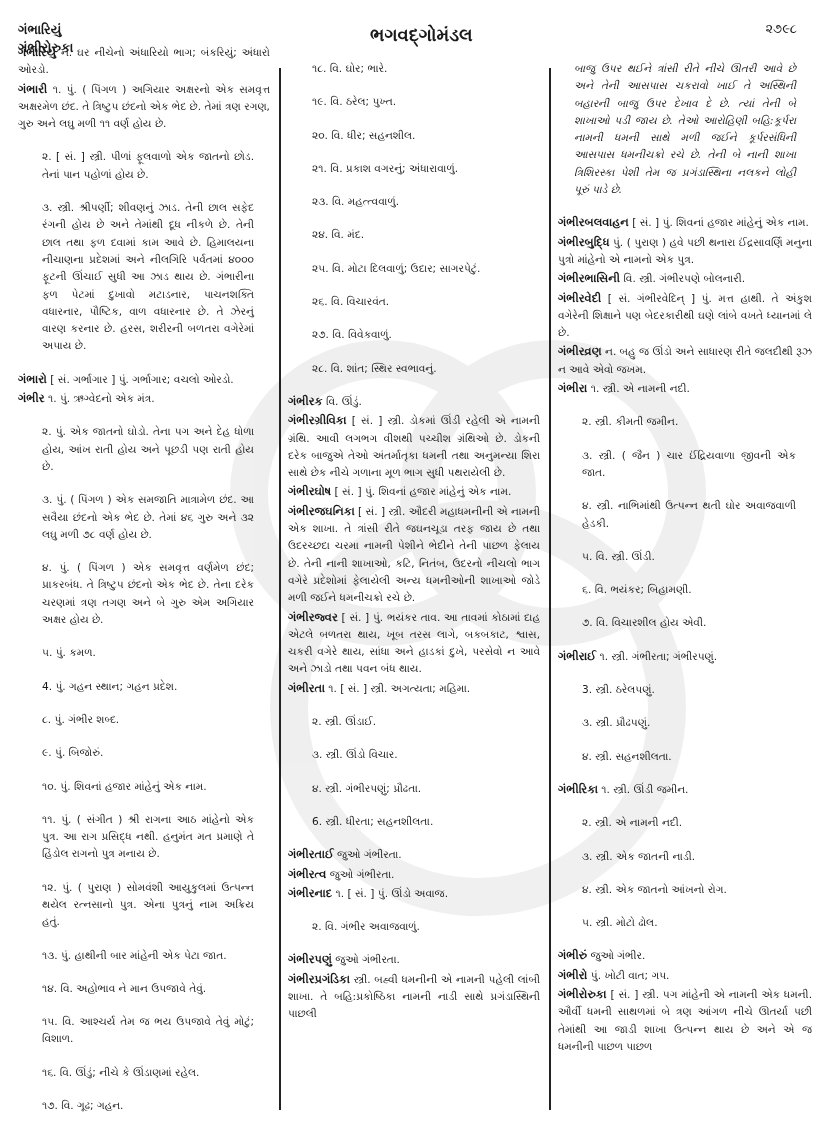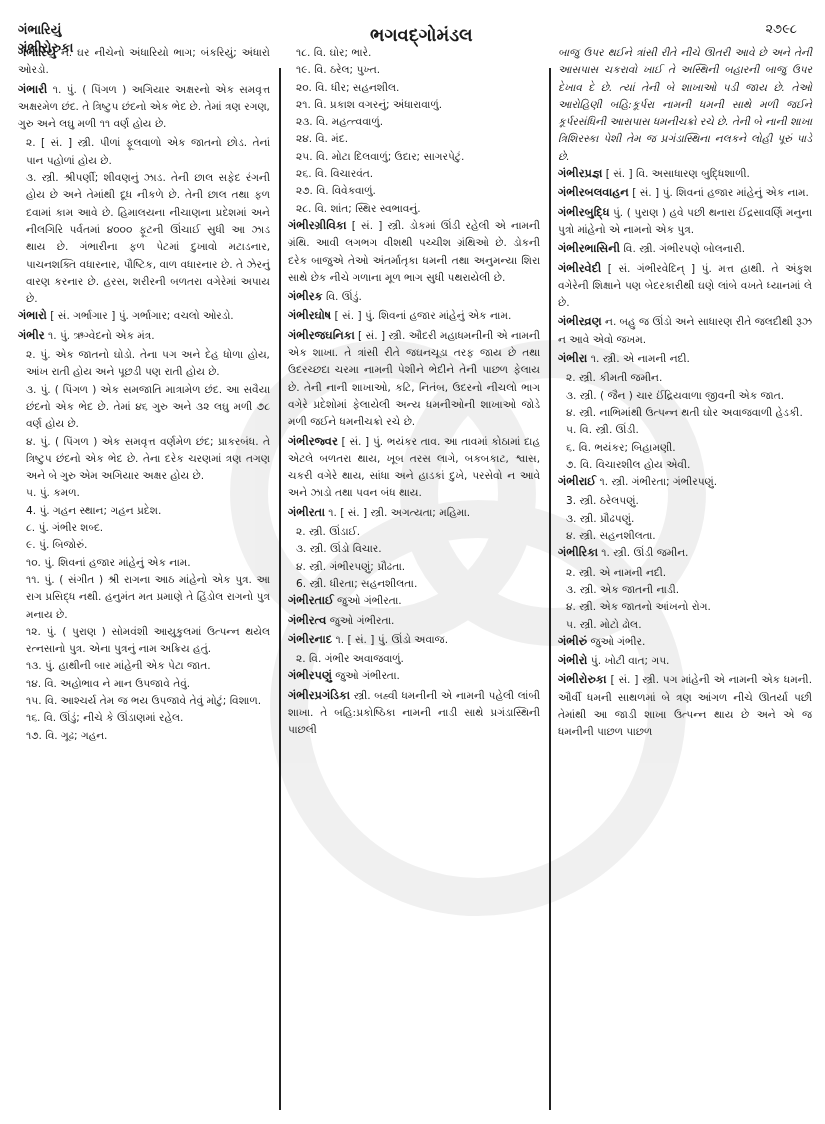--- a/index.html
+++ b/index.html
@@ -88,21 +88,21 @@
     }
     .entry .head {
       font-weight: bold;
       font-size: 11.4px;
     }
     .entry .body {
       padding-left: 0;
     }
     .sense {
       padding-left: 8px;
-      margin: 0;
+      margin: 16px;
     }
     .sense.cont {
       padding-left: 0;
       font-style: italic;
     }
   </style>
 </head>
 <body>
 
 <div class="watermark">
@@ -148,40 +148,39 @@
     <p class="entry sense"><span class="body">૧૮. વિ. ઘોર; ભારે.</span></p>
     <p class="entry sense"><span class="body">૧૯. વિ. ઠરેલ; પુખ્ત.</span></p>
     <p class="entry sense"><span class="body">૨૦. વિ. ધીર; સહનશીલ.</span></p>
     <p class="entry sense"><span class="body">૨૧. વિ. પ્રકાશ વગરનું; અંધારાવાળું.</span></p>
     <p class="entry sense"><span class="body">૨૩. વિ. મહત્ત્વવાળું.</span></p>
     <p class="entry sense"><span class="body">૨૪. વિ. મંદ.</span></p>
     <p class="entry sense"><span class="body">૨૫. વિ. મોટા દિલવાળું; ઉદાર; સાગરપેટું.</span></p>
     <p class="entry sense"><span class="body">૨૬. વિ. વિચારવંત.</span></p>
     <p class="entry sense"><span class="body">૨૭. વિ. વિવેકવાળું.</span></p>
     <p class="entry sense"><span class="body">૨૮. વિ. શાંત; સ્થિર સ્વભાવનું.</span></p>
+    <p class="entry"><span class="head">ગંભીરક</span> <span class="body">વિ. ઊંડું.</span></p>
     <p class="entry"><span class="head">ગંભીરગ્રીવિકા</span> <span class="body">[ સં. ] સ્ત્રી. ડોકમાં ઊંડી રહેલી એ નામની ગ્રંથિ. આવી લગભગ વીશથી પચ્ચીશ ગ્રંથિઓ છે. ડોકની દરેક બાજુએ તેઓ અંતર્માતૃકા ધમની તથા અનુમન્યા શિરા સાથે છેક નીચે ગળાના મૂળ ભાગ સુધી પથરાયેલી છે.</span></p>
-    <p class="entry"><span class="head">ગંભીરક</span> <span class="body">વિ. ઊંડું.</span></p>
     <p class="entry"><span class="head">ગંભીરઘોષ</span> <span class="body">[ સં. ] પું. શિવનાં હજાર માંહેનું એક નામ.</span></p>
     <p class="entry"><span class="head">ગંભીરજઘનિકા</span> <span class="body">[ સં. ] સ્ત્રી. ઔદરી મહાધમનીની એ નામની એક શાખા. તે ત્રાંસી રીતે જઘનચૂડા તરફ જાય છે તથા ઉદરચ્છદા ચરમા નામની પેશીને ભેદીને તેની પાછળ ફેલાય છે. તેની નાની શાખાઓ, કટિ, નિતંબ, ઉદરનો નીચલો ભાગ વગેરે પ્રદેશોમાં ફેલાયેલી અન્ય ધમનીઓની શાખાઓ જોડે મળી જઈને ધમનીચક્રો રચે છે.</span></p>
     <p class="entry"><span class="head">ગંભીરજ્વર</span> <span class="body">[ સં. ] પું. ભયંકર તાવ. આ તાવમાં કોઠામાં દાહ એટલે બળતરા થાય, ખૂબ તરસ લાગે, બકબકાટ, શ્વાસ, ચકરી વગેરે થાય, સાંધા અને હાડકાં દુખે, પરસેવો ન આવે અને ઝાડો તથા પવન બંધ થાય.</span></p>
     <p class="entry"><span class="head">ગંભીરતા</span> <span class="body">૧. [ સં. ] સ્ત્રી. અગત્યતા; મહિમા.</span></p>
     <p class="entry sense"><span class="body">૨. સ્ત્રી. ઊંડાઈ.</span></p>
     <p class="entry sense"><span class="body">૩. સ્ત્રી. ઊંડો વિચાર.</span></p>
     <p class="entry sense"><span class="body">૪. સ્ત્રી. ગંભીરપણું; પ્રૌઢતા.</span></p>
     <p class="entry sense"><span class="body">6. સ્ત્રી. ધીરતા; સહનશીલતા.</span></p>
     <p class="entry"><span class="head">ગંભીરતાઈ</span> <span class="body">જુઓ ગંભીરતા.</span></p>
     <p class="entry"><span class="head">ગંભીરત્વ</span> <span class="body">જુઓ ગંભીરતા.</span></p>
     <p class="entry"><span class="head">ગંભીરનાદ</span> <span class="body">૧. [ સં. ] પું. ઊંડો અવાજ.</span></p>
     <p class="entry sense"><span class="body">૨. વિ. ગંભીર અવાજવાળું.</span></p>
     <p class="entry"><span class="head">ગંભીરપણું</span> <span class="body">જુઓ ગંભીરતા.</span></p>
     <p class="entry"><span class="head">ગંભીરપ્રગંડિકા</span> <span class="body">સ્ત્રી. બહ્વી ધમનીની એ નામની પહેલી લાંબી શાખા. તે બહિ:પ્રકોષ્ઠિકા નામની નાડી સાથે પ્રગંડાસ્થિની પાછલી</span></p>
   </div>
 <div class="column col-right">
     <p class="entry sense cont"><span class="body">બાજુ ઉપર થઈને ત્રાંસી રીતે નીચે ઊતરી આવે છે અને તેની આસપાસ ચકરાવો ખાઈ તે અસ્થિની બહારની બાજુ ઉપર દેખાવ દે છે. ત્યાં તેની બે શાખાઓ પડી જાય છે. તેઓ આરોહિણી બહિ:કૂર્પરા નામની ધમની સાથે મળી જઈને કૂર્પરસંધિની આસપાસ ધમનીચક્રો રચે છે. તેની બે નાની શાખા ત્રિશિરસ્કા પેશી તેમ જ પ્રગંડાસ્થિના નલકને લોહી પૂરું પાડે છે.</span></p>
-    <p class="entry"><span class="head">ગંભીરપ્રજ્ઞ</span> <span class="body">[ સં. ] વિ. અસાધારણ બુદ્ધિશાળી.</span></p>
     <p class="entry"><span class="head">ગંભીરબલવાહન</span> <span class="body">[ સં. ] પું. શિવનાં હજાર માંહેનું એક નામ.</span></p>
     <p class="entry"><span class="head">ગંભીરબુદ્ધિ</span> <span class="body">પું. ( પુરાણ ) હવે પછી થનારા ઈંદ્રસાવર્ણિ મનુના પુત્રો માંહેનો એ નામનો એક પુત્ર.</span></p>
     <p class="entry"><span class="head">ગંભીરભાસિની</span> <span class="body">વિ. સ્ત્રી. ગંભીરપણે બોલનારી.</span></p>
     <p class="entry"><span class="head">ગંભીરવેદી</span> <span class="body">[ સં. ગંભીરવેદિન્ ] પું. મત્ત હાથી. તે અંકુશ વગેરેની શિક્ષાને પણ બેદરકારીથી ઘણે લાંબે વખતે ધ્યાનમાં લે છે.</span></p>
     <p class="entry"><span class="head">ગંભીરવ્રણ</span> <span class="body">ન. બહુ જ ઊંડો અને સાધારણ રીતે જલદીથી રૂઝ ન આવે એવો જખમ.</span></p>
     <p class="entry"><span class="head">ગંભીરા</span> <span class="body">૧. સ્ત્રી. એ નામની નદી.</span></p>
     <p class="entry sense"><span class="body">૨. સ્ત્રી. કીમતી જમીન.</span></p>
     <p class="entry sense"><span class="body">૩. સ્ત્રી. ( જૈન ) ચાર ઈંદ્રિયવાળા જીવની એક જાત.</span></p>
     <p class="entry sense"><span class="body">૪. સ્ત્રી. નાભિમાંથી ઉત્પન્ન થતી ઘોર અવાજવાળી હેડકી.</span></p>
     <p class="entry sense"><span class="body">૫. વિ. સ્ત્રી. ઊંડી.</span></p>

